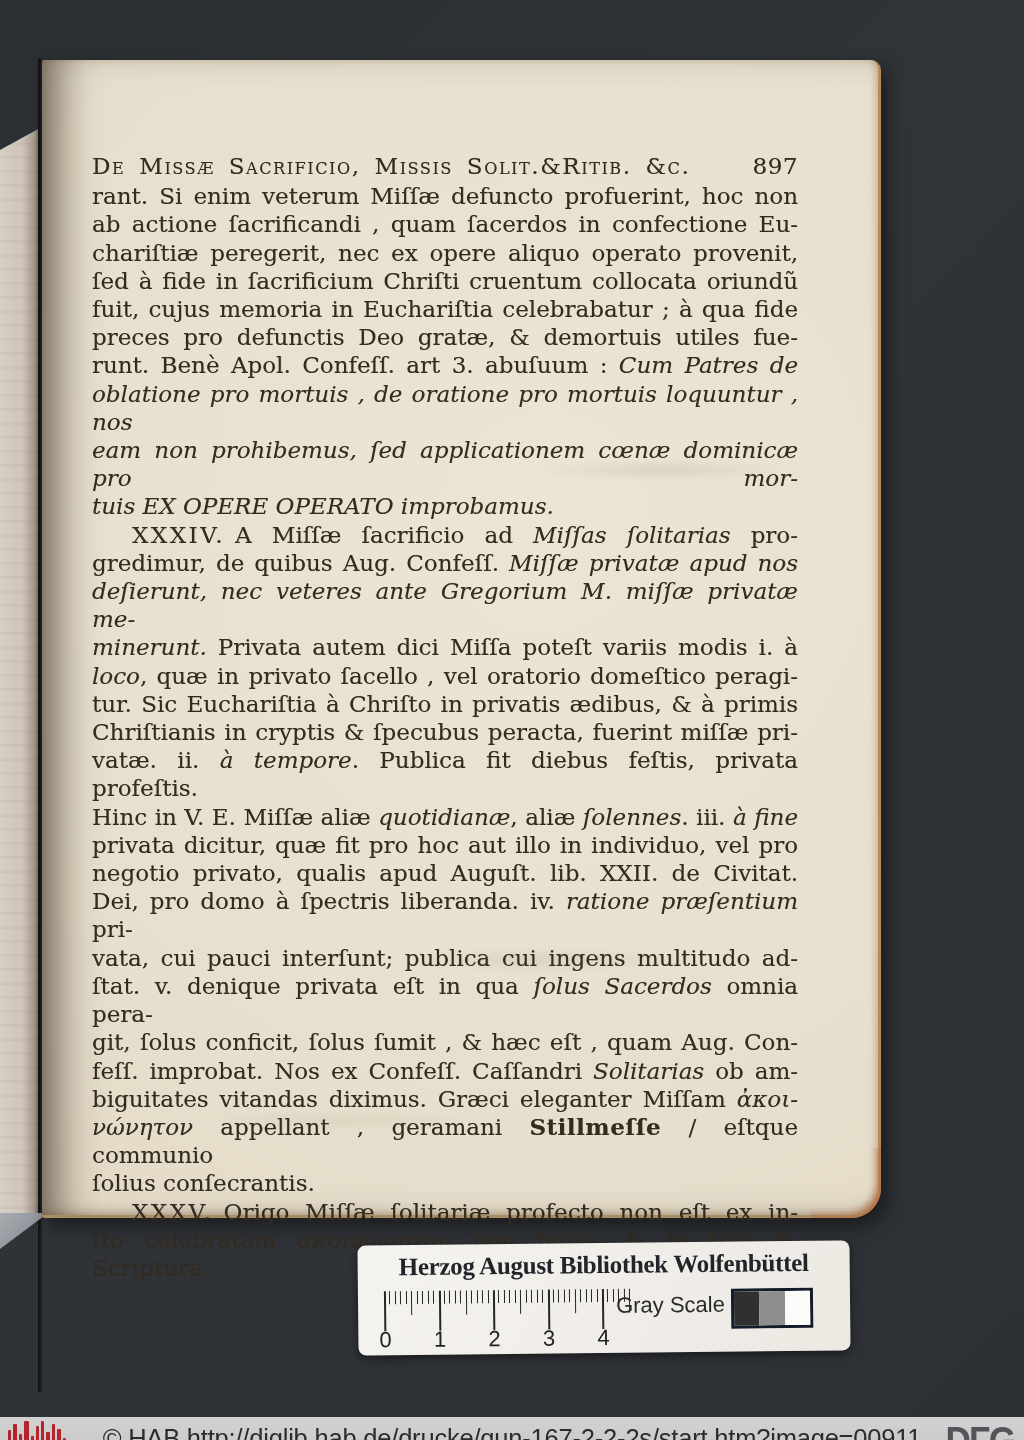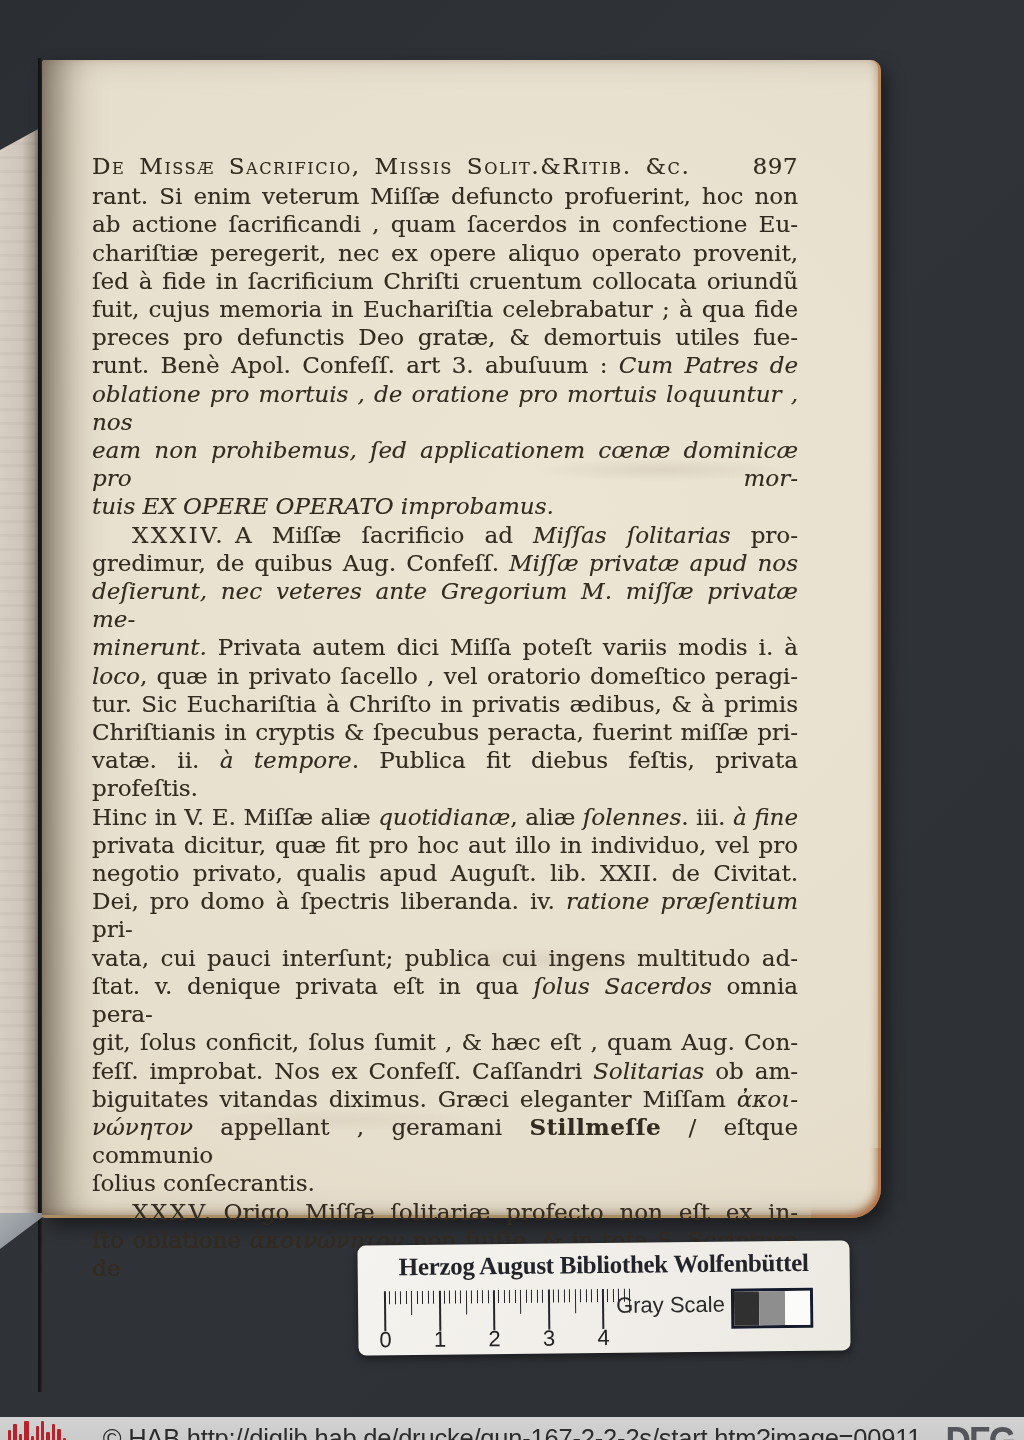--- a/index.html
+++ b/index.html
@@ -162,21 +162,21 @@
         <div class="line j"><span class="s-n">negotio privato, qualis apud Auguſt. lib. XXII. de Civitat.</span></div>
         <div class="line j"><span class="s-n">Dei, pro domo à ſpectris liberanda. iv. </span><span class="s-i">ratione præſentium</span><span class="s-n"> pri-</span></div>
         <div class="line j"><span class="s-n">vata, cui pauci interſunt; publica cui ingens multitudo  ad-</span></div>
         <div class="line j"><span class="s-n">ſtat. v. denique privata eſt in qua </span><span class="s-i">ſolus Sacerdos</span><span class="s-n"> omnia pera-</span></div>
         <div class="line j"><span class="s-n">git, ſolus conficit, ſolus ſumit , &amp; hæc eſt , quam Aug. Con-</span></div>
         <div class="line j"><span class="s-n">feſſ. improbat.  Nos ex Confeſſ. Caſſandri </span><span class="s-i">Solitarias</span><span class="s-n"> ob am-</span></div>
         <div class="line j"><span class="s-n">biguitates vitandas diximus. Græci eleganter Miſſam </span><span class="s-g">ἀκοι-</span></div>
         <div class="line j"><span class="s-g">νώνητον</span><span class="s-n"> appellant ,  geramani </span><span class="s-b">Stillmeſſe</span><span class="s-n"> / eſtque communio</span></div>
         <div class="line"><span class="s-n">ſolius conſecrantis.</span></div>
         <div class="line j ind"><span class="s-sp">XXXV.</span><span class="s-n">Origo Miſſæ ſolitariæ profecto non eſt ex in-</span></div>
-        <div class="line j"><span class="s-n">ſto oblatione </span><span class="s-g">ἀκοινώνητον</span><span class="s-n"> non fuiſſe, &amp; in tota S. Scriptura de</span></div>
+        <div class="line j"><span class="s-n">ſto celebratam </span><span class="s-g">ἀκοινώνητον</span><span class="s-n"> non fuiſſe, &amp; in tota S. Scriptura de</span></div>
         <div class="line r"><span class="s-n">Miſſis</span></div>
       </div>
   </div>
 </div>
 
 <div class="ruler-card">
   <div class="ruler-title">Herzog August Bibliothek Wolfenbüttel</div>
   <div class="ticks">
       <div class="tick cm" style="left: 0px;"></div>
       <div class="tick mm" style="left: 5.45px;"></div>

